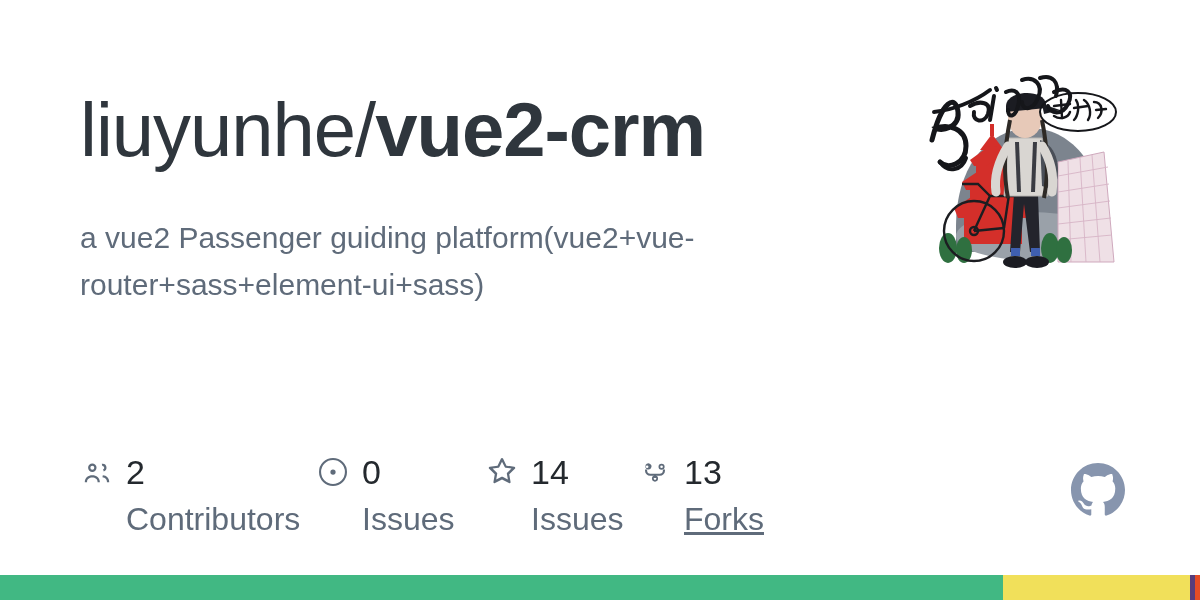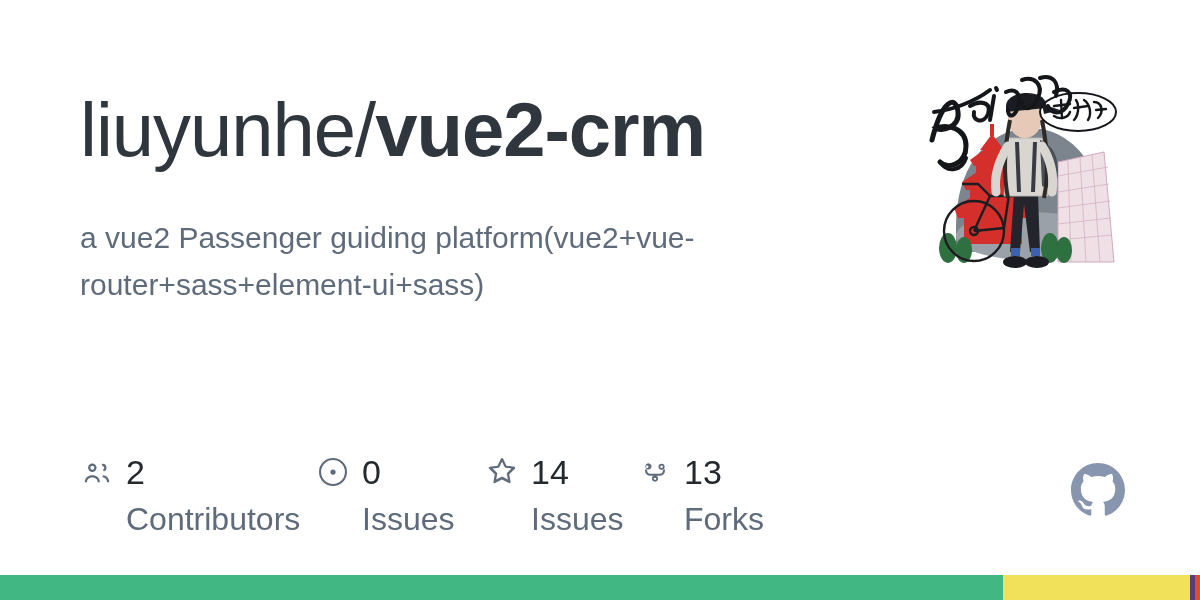--- a/index.html
+++ b/index.html
@@ -112,21 +112,21 @@
     font-weight: 400;
     white-space: nowrap;
   }
   .stat.contributors { left: 0; }
   .stat.issues       { left: 236px; }
   .stat.stars        { left: 405px; text-align: right; }
   .stat.forks        { left: 558px; }
   .stat.contributors .stat-label { margin-left: 46px; }
   .stat.issues .stat-label { margin-left: 46px; }
   .stat.stars .stat-label { margin-left: 46px; }
-  .stat.forks .stat-label { margin-left: 46px; }
+  .stat.forks .stat-label { margin-left: 46px; text-decoration: underline; }
 
   
   .gh-mark {
     position: absolute;
     left: 1071px;
     top: 463px;
     width: 54px;
     height: 54px;
     color: #8795ae;
   }

